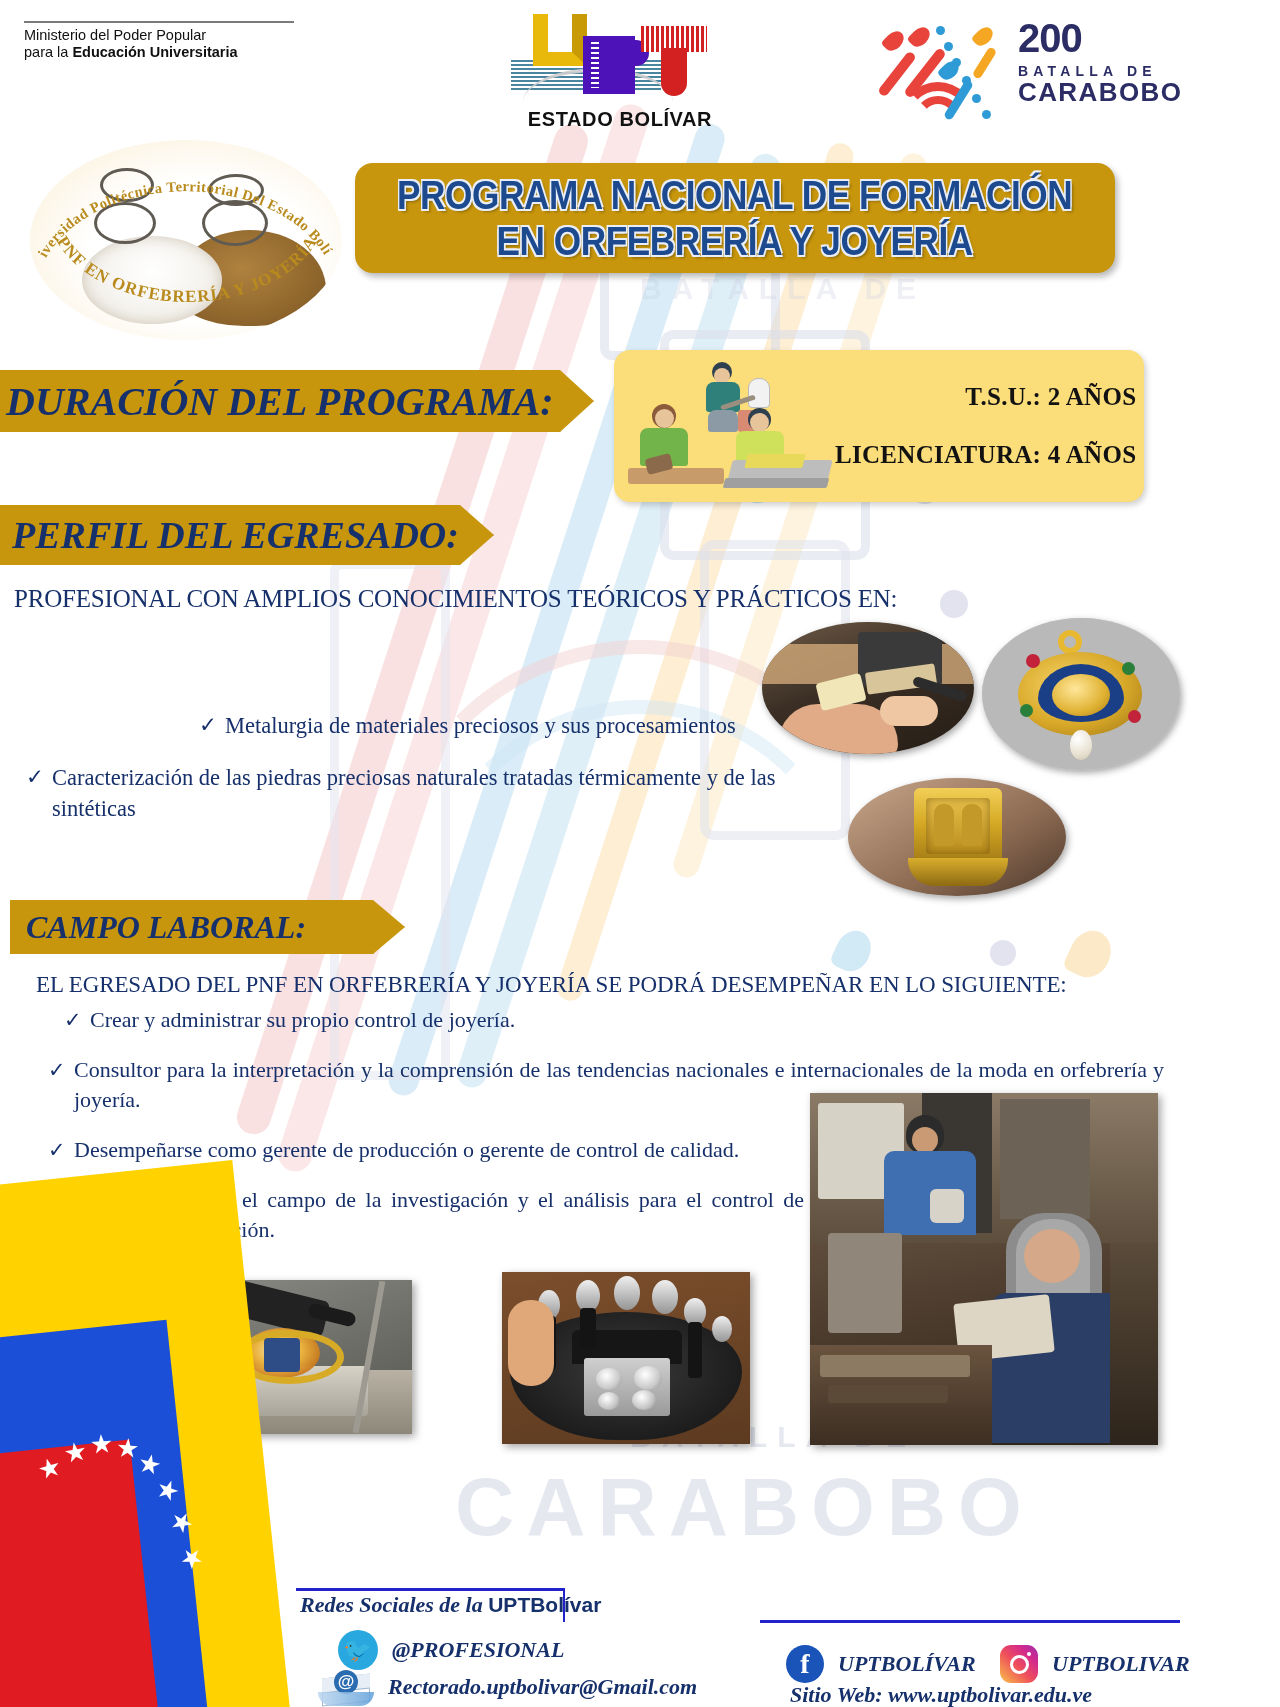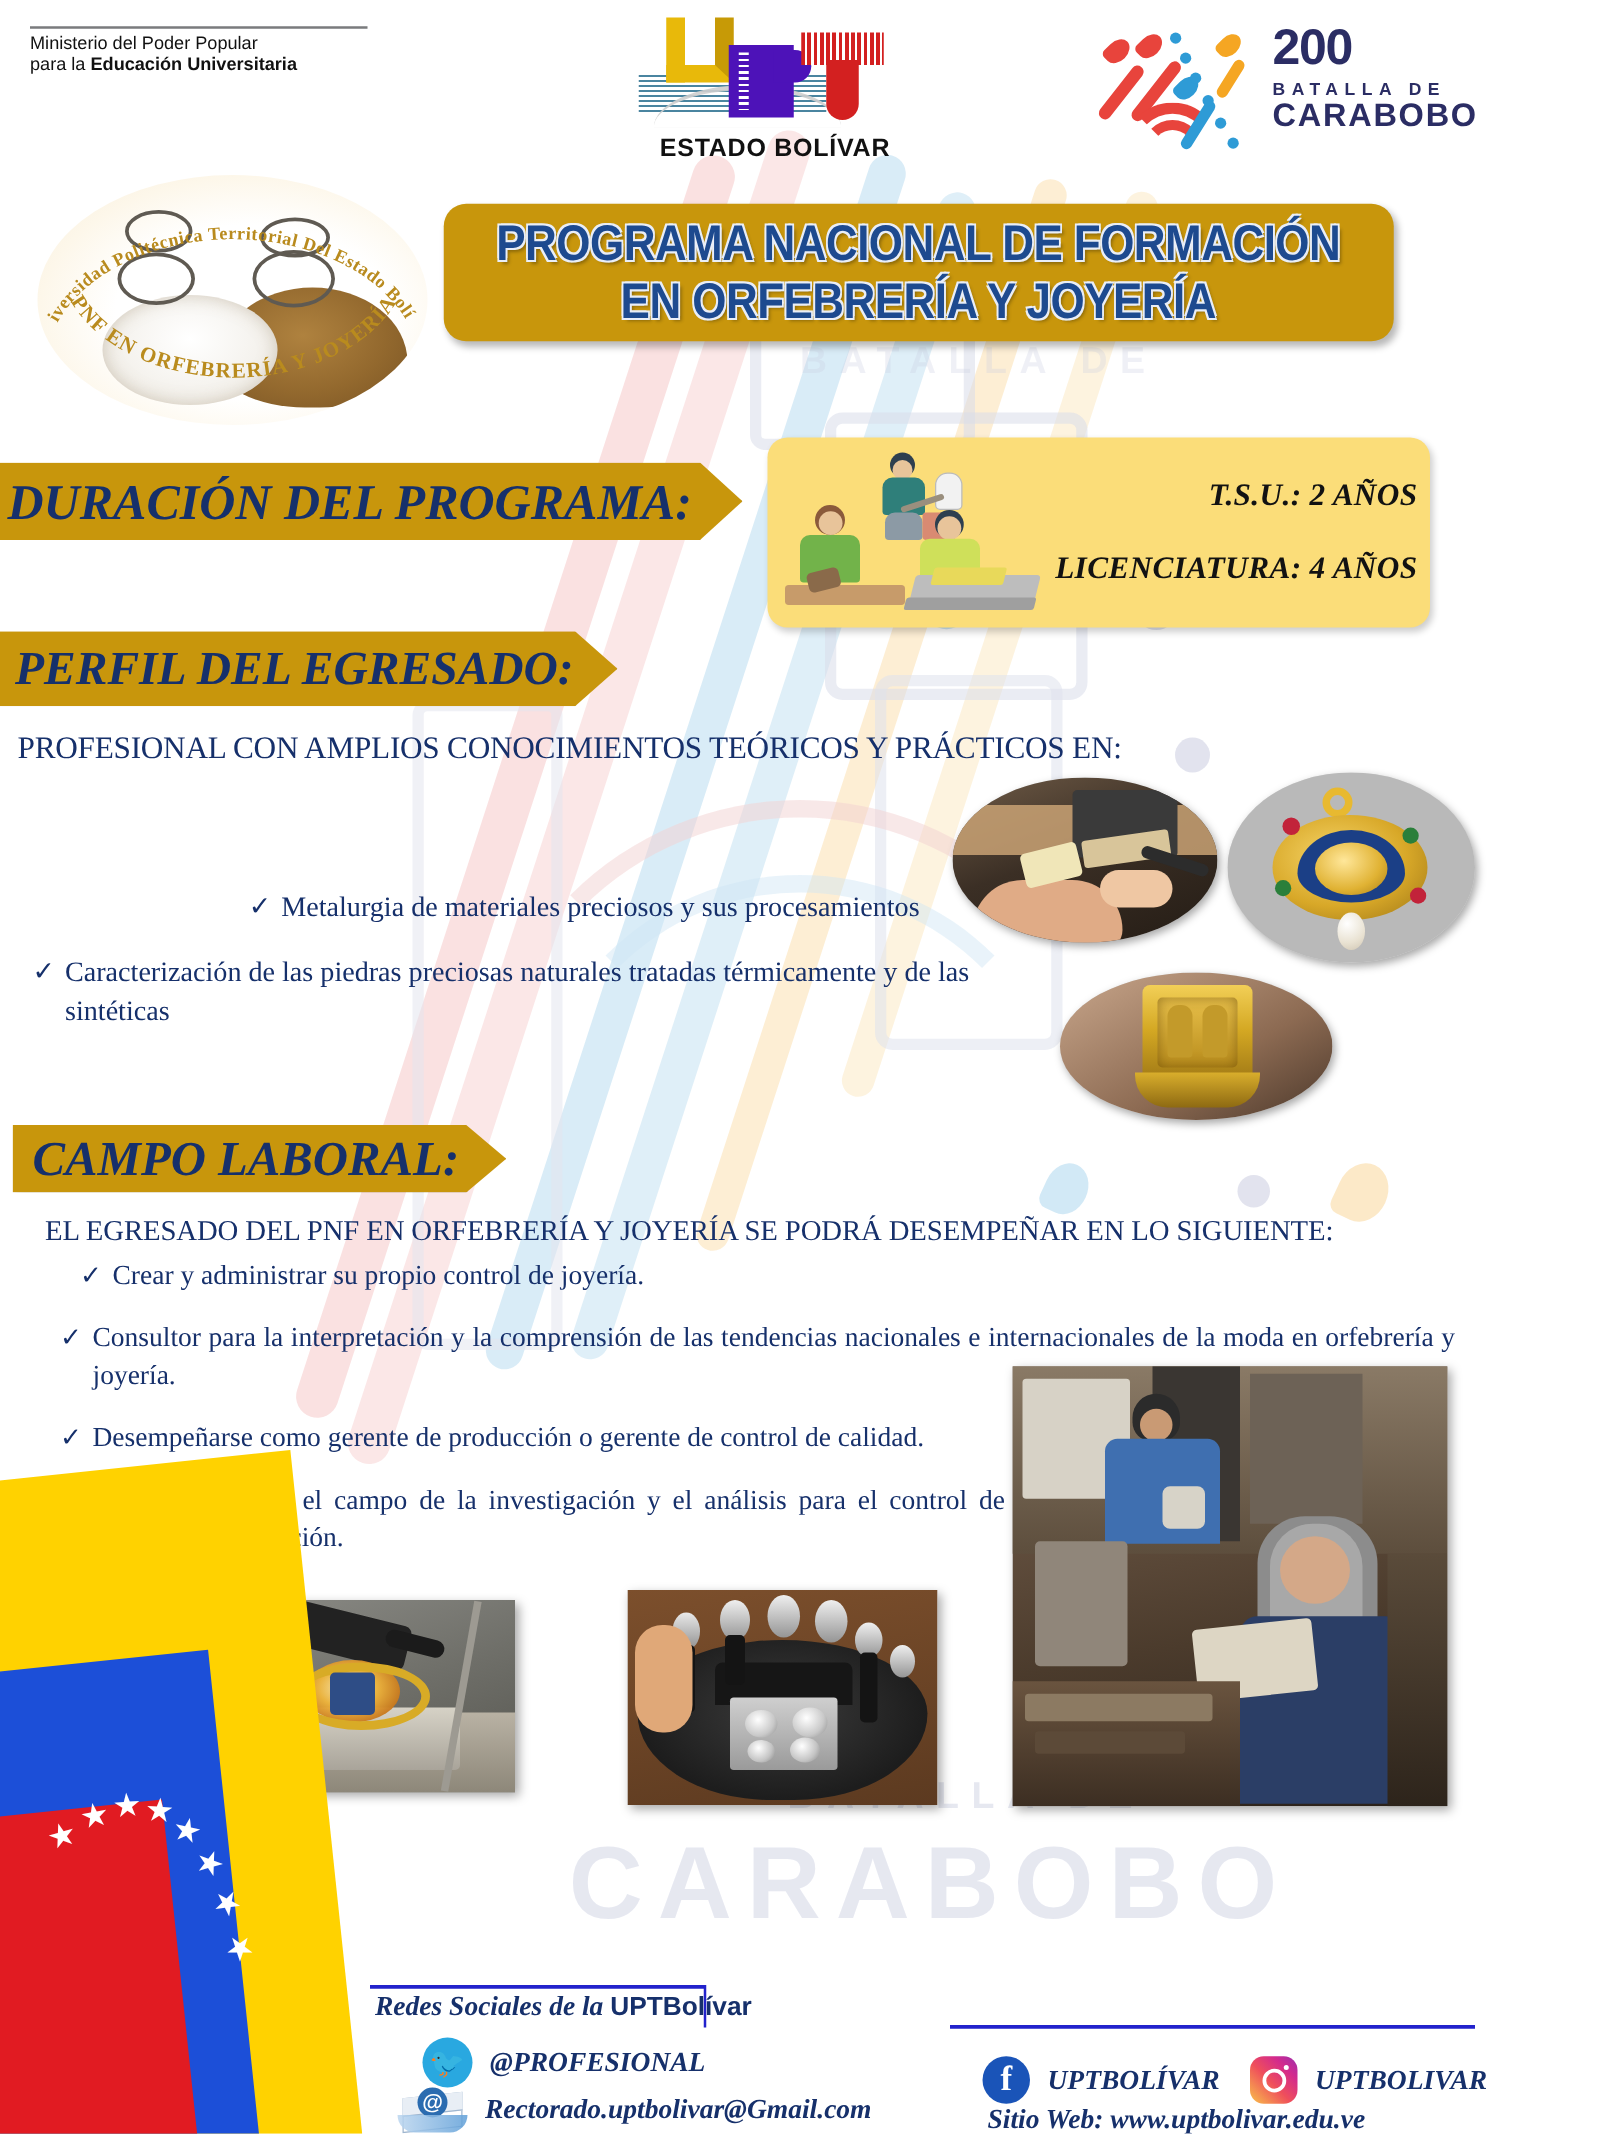--- a/index.html
+++ b/index.html
@@ -192,39 +192,39 @@
     box-shadow: 3px 4px 6px rgba(0,0,0,.30);
   }
   .arrow-head .lbl { display: block; white-space: nowrap; }
 
   #dur-head { left: -6px; top: 370px; width: 600px; height: 62px; font-size: 40px;
     clip-path: polygon(0 0, calc(100% - 34px) 0, 100% 50%, calc(100% - 34px) 100%, 0 100%);
     padding-left: 12px; }
   #perfil-head { left: -6px; top: 505px; width: 500px; height: 60px; font-size: 38px;
     clip-path: polygon(0 0, calc(100% - 34px) 0, 100% 50%, calc(100% - 34px) 100%, 0 100%);
     padding-left: 18px; }
-  #campo-head { left: 10px; top: 900px; width: 395px; height: 54px; font-size: 39px;
+  #campo-head { left: 10px; top: 900px; width: 395px; height: 54px; font-size: 32px;
     clip-path: polygon(0 0, calc(100% - 32px) 0, 100% 50%, calc(100% - 32px) 100%, 0 100%);
     padding-left: 16px; }
 
   
   #dur-box {
     position: absolute; left: 614px; top: 350px; width: 530px; height: 152px;
     background: #fbdd79; border-radius: 16px;
     box-shadow: 2px 3px 6px rgba(0,0,0,.20);
     display: flex; align-items: center;
   }
   #dur-illus { position: relative; width: 215px; height: 140px; flex: none; margin-left: 6px; }
   .fig { position: absolute; }
   .fig .head { position: absolute; border-radius: 50%; }
   .fig .body { position: absolute; border-radius: 8px 8px 3px 3px; }
   .bench { position: absolute; border-radius: 3px; }
   #dur-text { flex: 1; padding-right: 10px; text-align: right; }
   .dur-line {
-    font-family: "Liberation Serif", serif; font-weight: 700; font-style: italic;
+    font-family: "Liberation Serif", serif; font-weight: 700; 
     font-size: 25px; color: #121212; letter-spacing: .3px; white-space: nowrap;
   }
   .dur-line + .dur-line { margin-top: 30px; }
 
   
   .lead {
     position: absolute;
     font-family: "Liberation Serif", serif;
     color: #16306b;
     white-space: nowrap;

